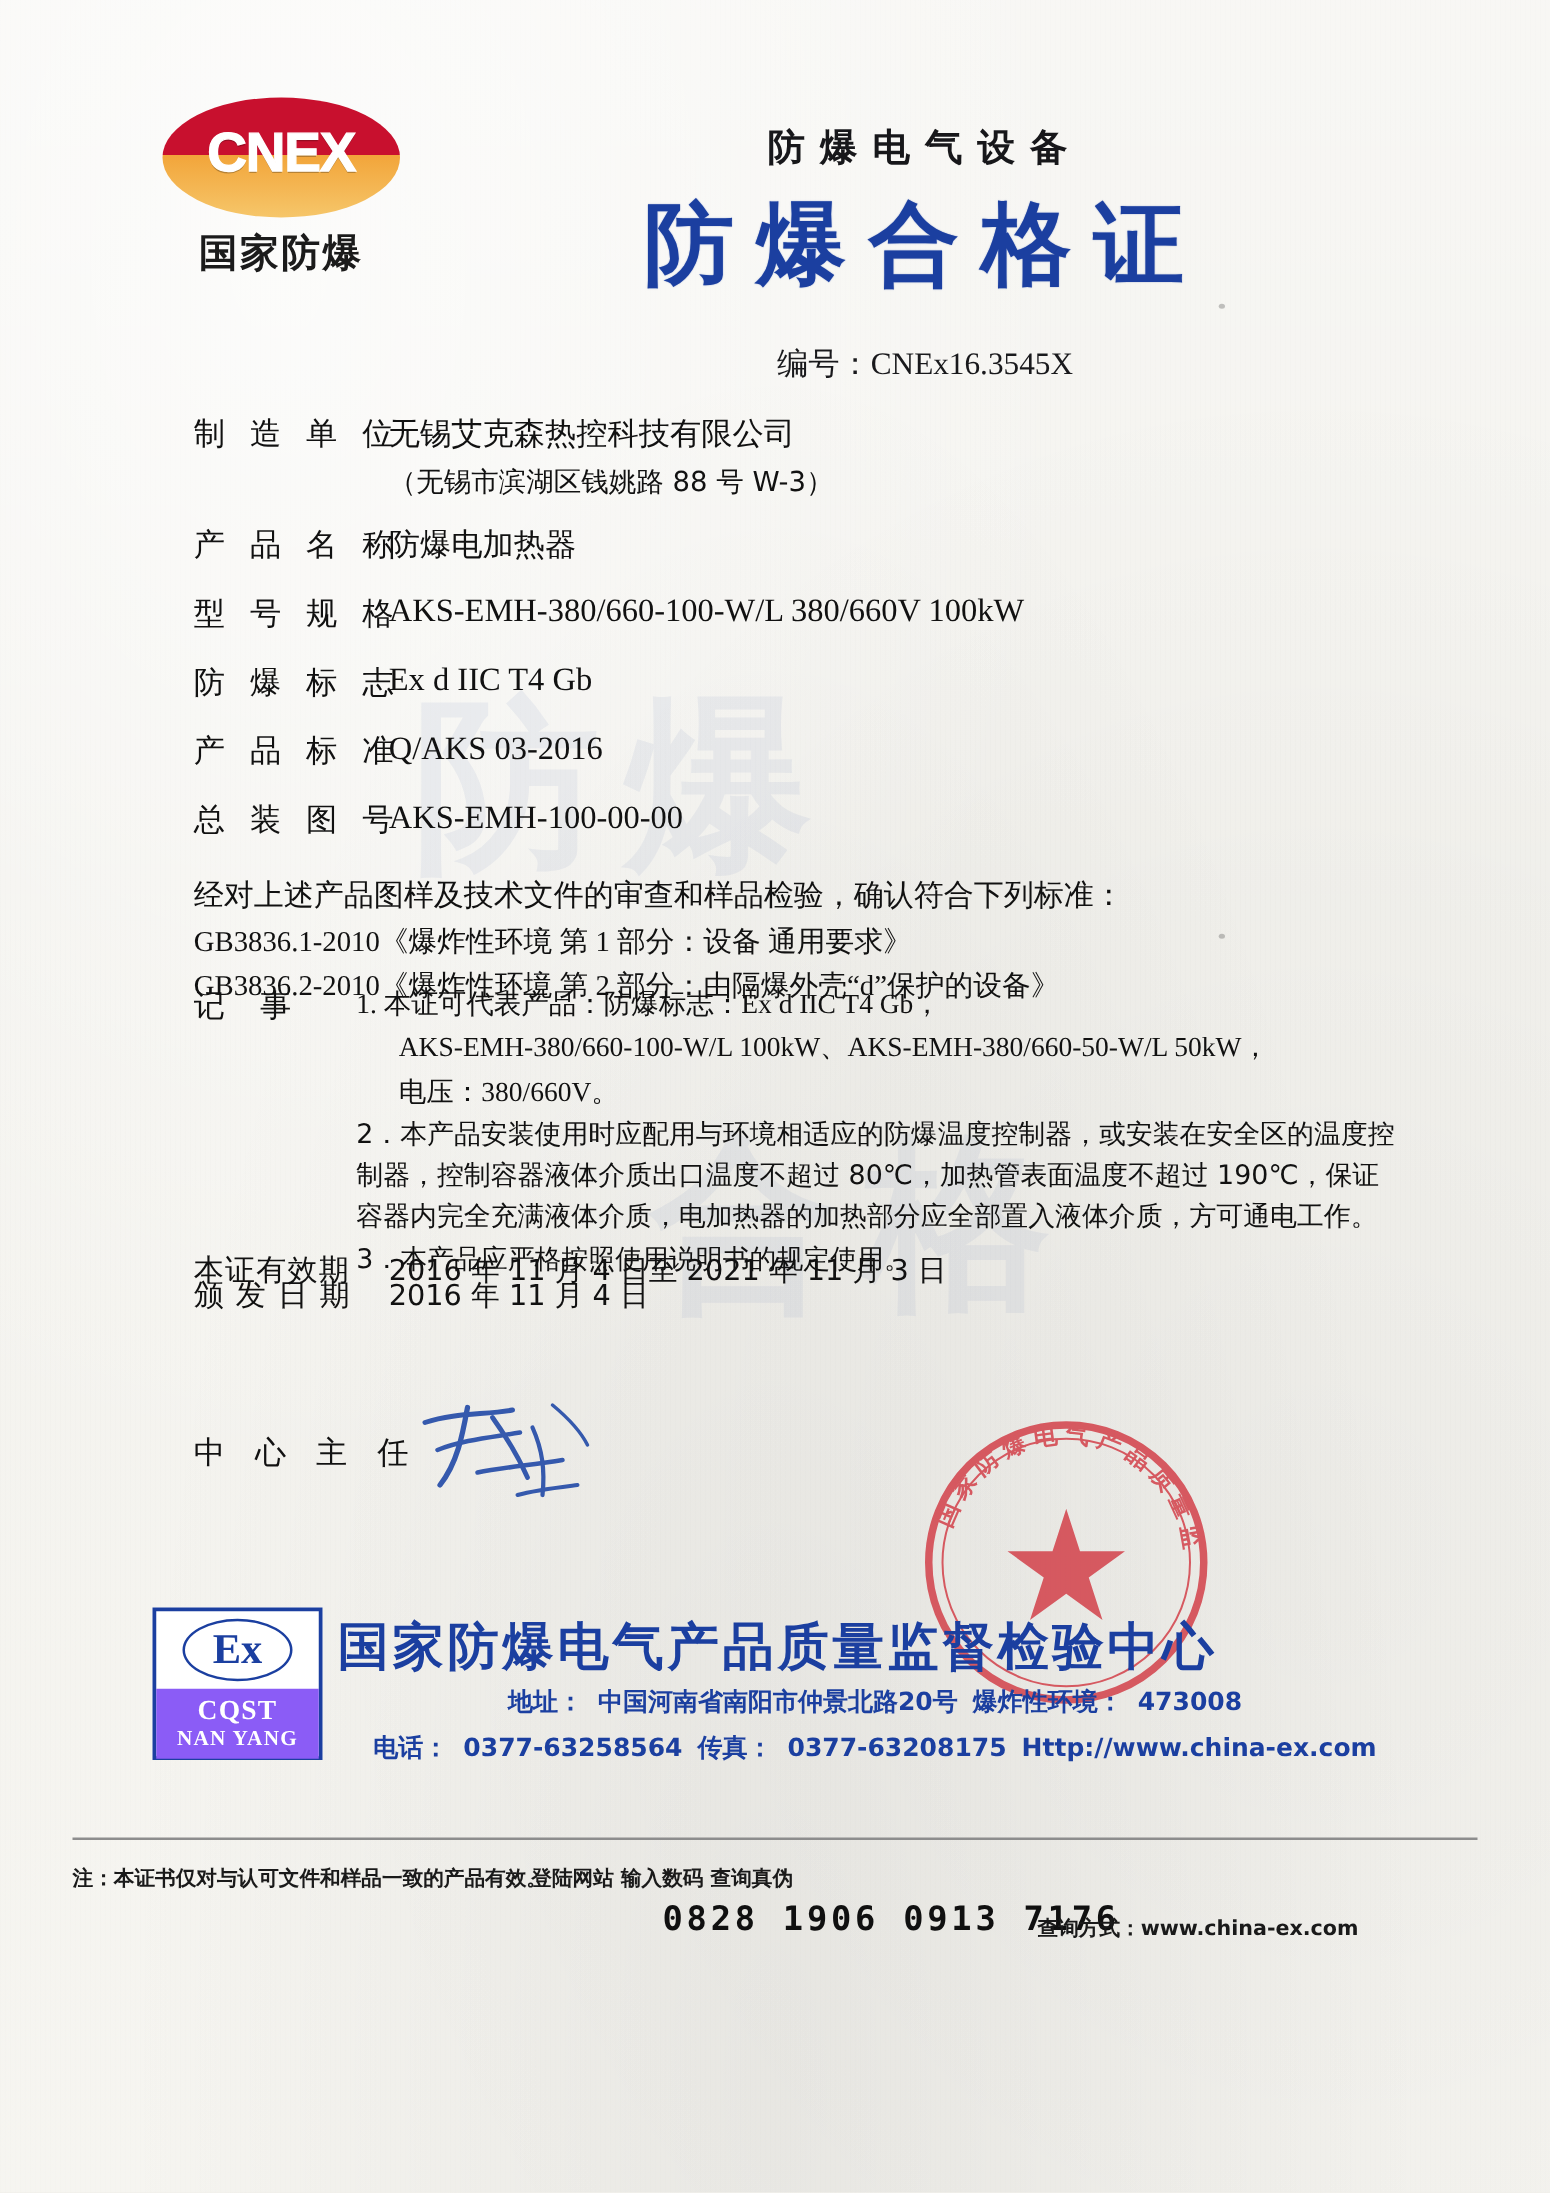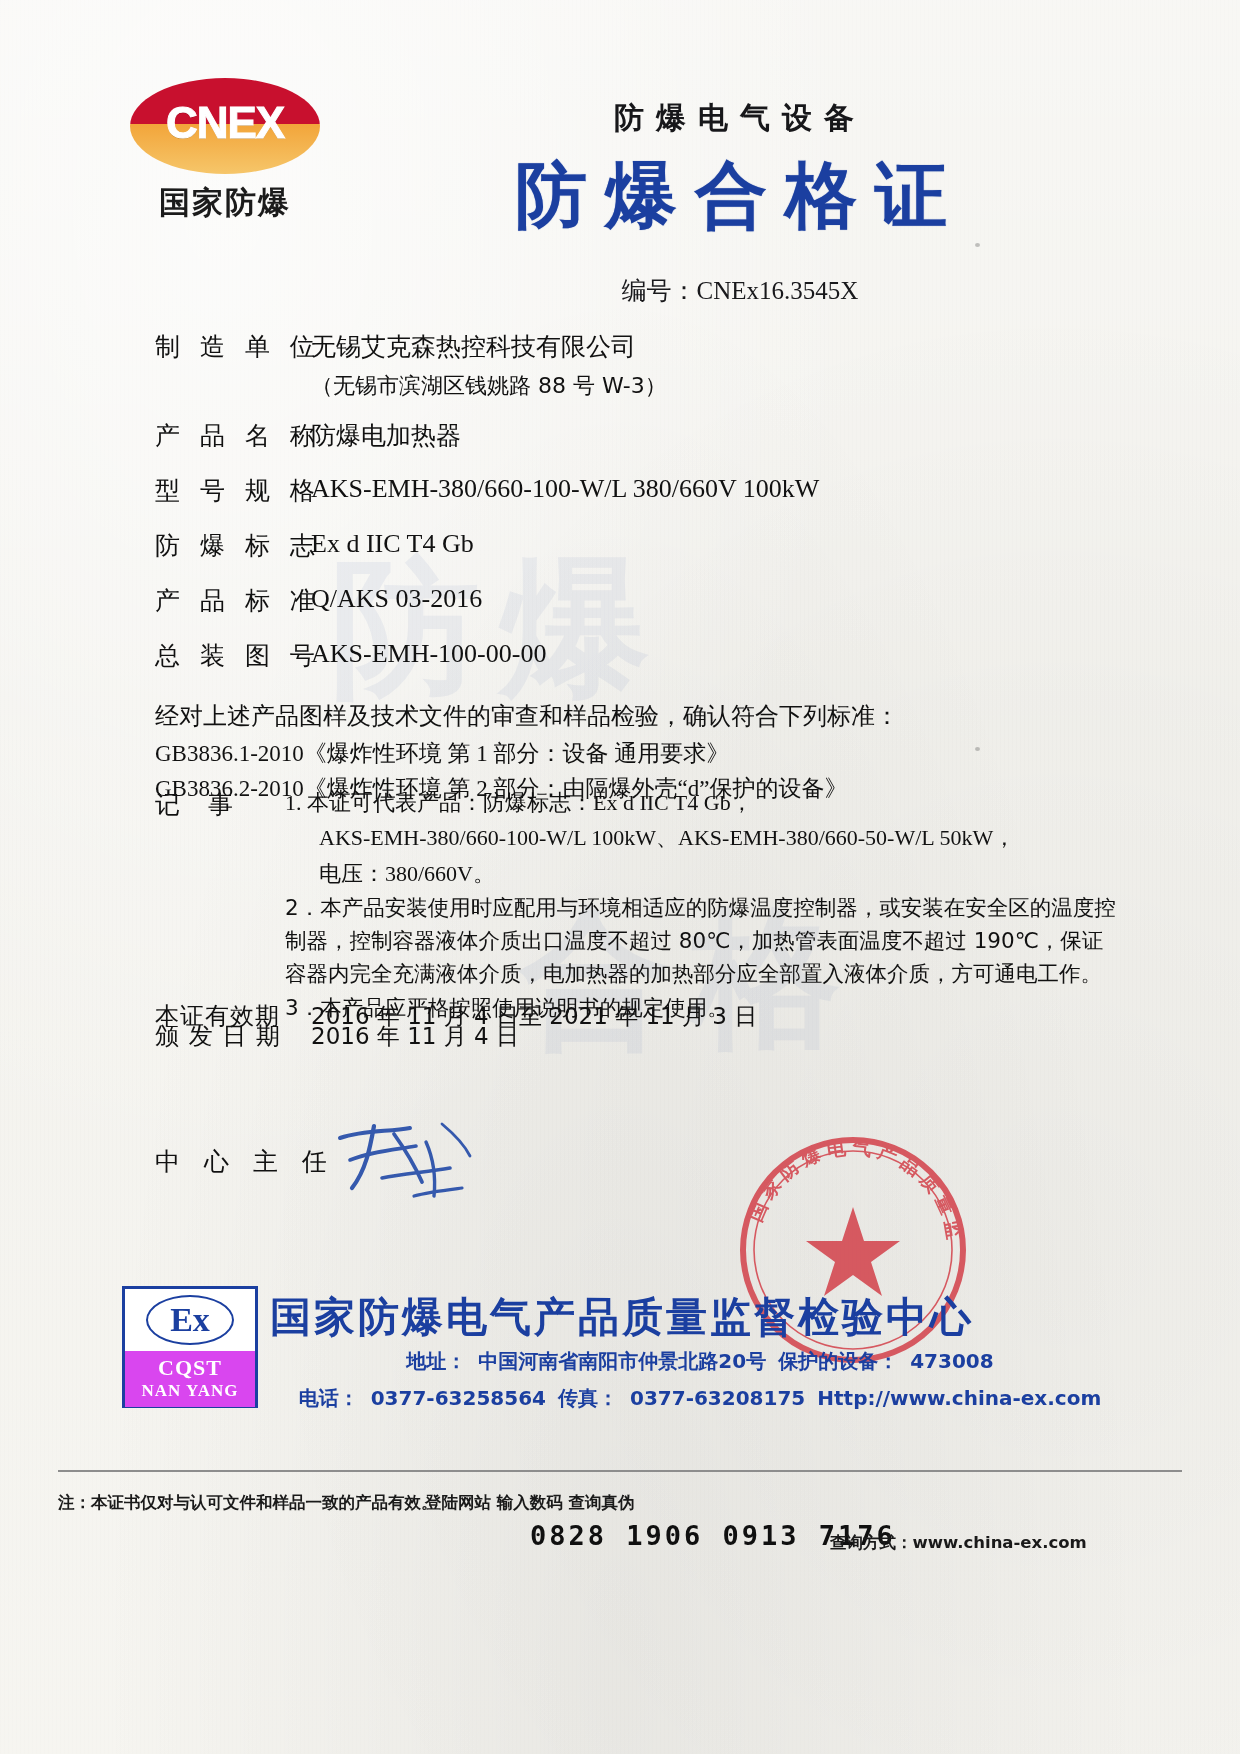--- a/index.html
+++ b/index.html
@@ -252,21 +252,21 @@
   }
   .ex-badge .ex-oval {
     position: absolute;
     left: 50%; top: 6px;
     transform: translateX(-50%);
     width: 88px; height: 50px;
     border: 2.5px solid #1b3fa0;
     border-radius: 50%;
   }
   .ex-badge .ex-bot {
-    background: #d946ef;
+    background: #8b5cf6;
     color: #ffffff;
     height: 56px;
     padding-top: 4px;
   }
   .ex-badge .ex-bot div:first-child { font-size: 22px; font-weight: bold; letter-spacing: 1px; }
   .ex-badge .ex-bot div:last-child { font-size: 17px; font-weight: bold; letter-spacing: 1px; }
 
   .issuer-name {
     position: absolute;
     left: 270px; top: 1290px;
@@ -474,21 +474,21 @@
     <div class="ex-top">Ex</div>
     <div class="ex-bot">
       <div>CQST</div>
       <div>NAN YANG</div>
     </div>
   </div>
 
   <div class="issuer-name">国家防爆电气产品质量监督检验中心</div>
 
   <div class="issuer-line2">
-    <span>地址：</span><span>中国河南省南阳市仲景北路20号</span><span>保护的设备：</span><span>473008</span>
+    <span>地址：</span><span>中国河南省南阳市仲景北路20号</span><span>爆炸性环境：</span><span>473008</span>
   </div>
 
   <div class="issuer-line3">
     <span>电话：</span><span>0377-63258564</span><span>传真：</span><span>0377-63208175</span><span>Http://www.china-ex.com</span>
   </div>
 
   <div class="hr-bottom"></div>
   <div class="footer-note">注：本证书仅对与认可文件和样品一致的产品有效。</div>
   <div class="footer-verify">登陆网站 输入数码 查询真伪</div>
   <div class="footer-code">0828 1906 0913 7176</div>

